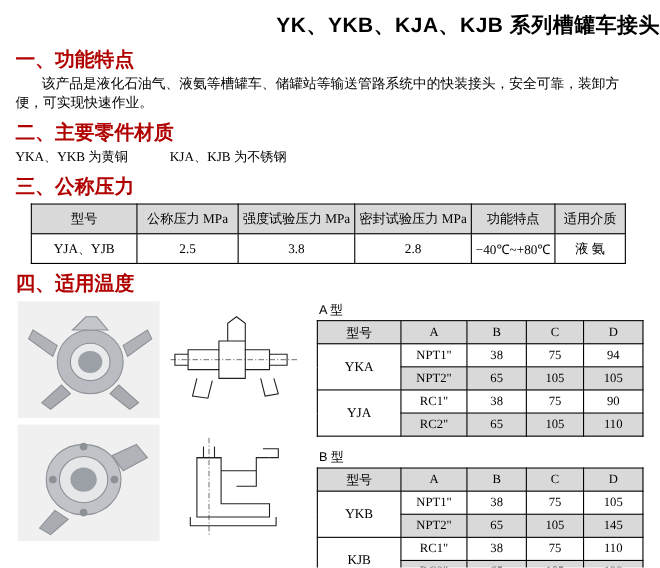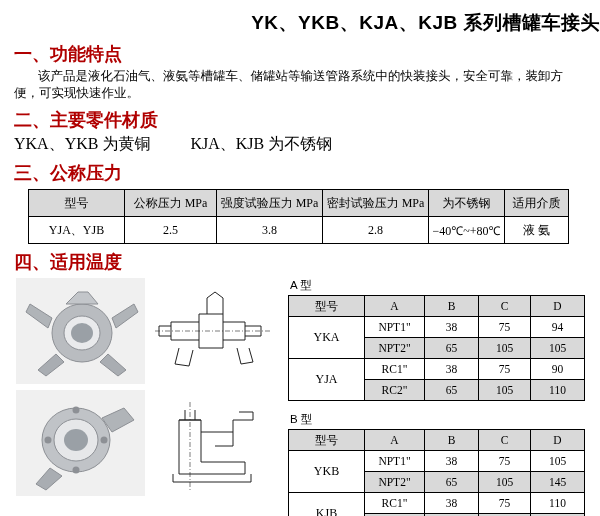--- a/index.html
+++ b/index.html
@@ -30,21 +30,21 @@
     font-family:"Liberation Sans", sans-serif;
   }
   .para{
     font-size:12.5px;
     line-height:17px;
     margin:0 14px 0 14px;
     text-indent:0;
   }
   .para.indent{ text-indent:24px; }
   .material-line{
-    font-size:16px;
+    font-size:12px;
     margin:0 14px;
   }
   .material-line .gap{ display:inline-block; width:32px; }
 
   
   table{ border-collapse:collapse; }
   .perf{
     margin:4px 0 0 28px;
     width:540px;
     table-layout:fixed;
@@ -152,21 +152,21 @@
       <col style="width:106px">
         <col style="width:76px">
         <col style="width:64px">
     </colgroup>
     <thead>
       <tr>
         <td>型号</td>
         <td>公称压力 MPa</td>
         <td>强度试验压力 MPa</td>
         <td>密封试验压力 MPa</td>
-        <td>为不锈钢</td>
+        <td>功能特点</td>
         <td>适用介质</td>
       </tr>
     </thead>
     <tbody>
       <tr>
         <td>YJA、YJB</td>
         <td>2.5</td>
         <td>3.8</td>
         <td>2.8</td>
         <td>−40℃~+80℃</td>

